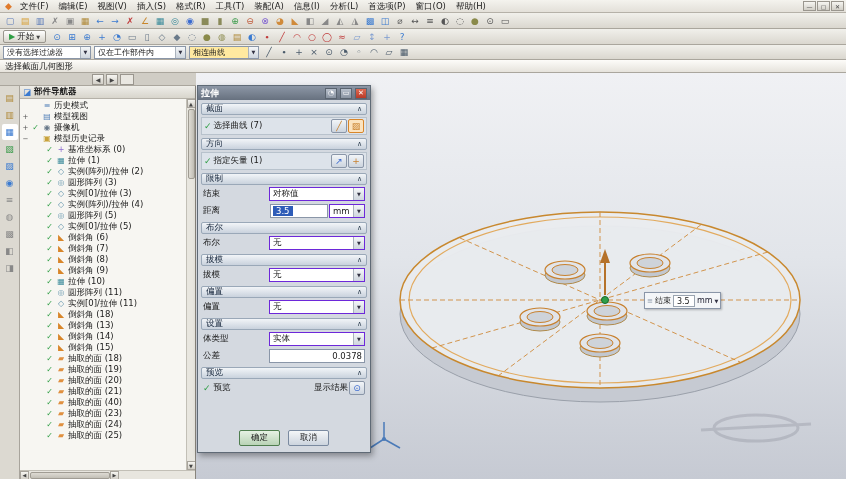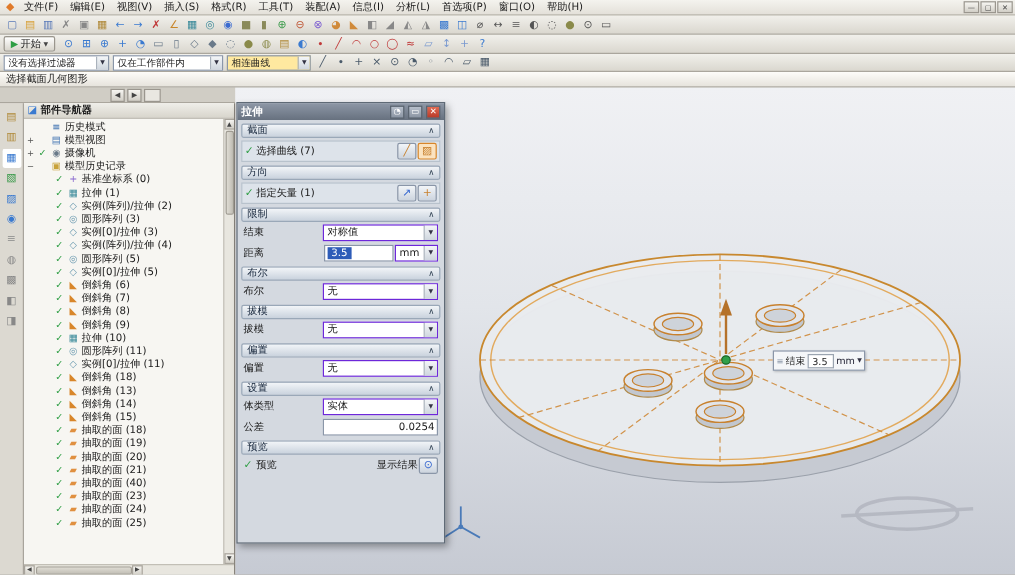--- a/index.html
+++ b/index.html
@@ -779,33 +779,37 @@
         <span class="dcombo" style="width:96px">
           <span>实体</span>
           <span class="ar">▼</span>
         </span>
       </span>
     </div>
     <div class="drow">
       <span class="dlabel">公差</span>
       <span class="dright">
         <span class="dinput" style="width:96px;justify-content:flex-end">
-          <span>0.0254</span>
+          <span>0.0378</span>
         </span>
       </span>
     </div>
 
     <div class="ghdr">
       <span>预览</span>
       <span class="car">∧</span>
     </div>
     <div class="drow">
       <span class="gchk">✓</span>
       <span>预览</span>
       <span class="dright">
         <span>显示结果</span>
         <span class="sqbtn" style="color:#3a6ad0">⊙</span>
       </span>
     </div>
 
+    <div id="dfooter">
+      <span class="dbtn ok">确定</span>
+      <span class="dbtn">取消</span>
+    </div>
   </div>
 
 </div>
 
 </body></html>

